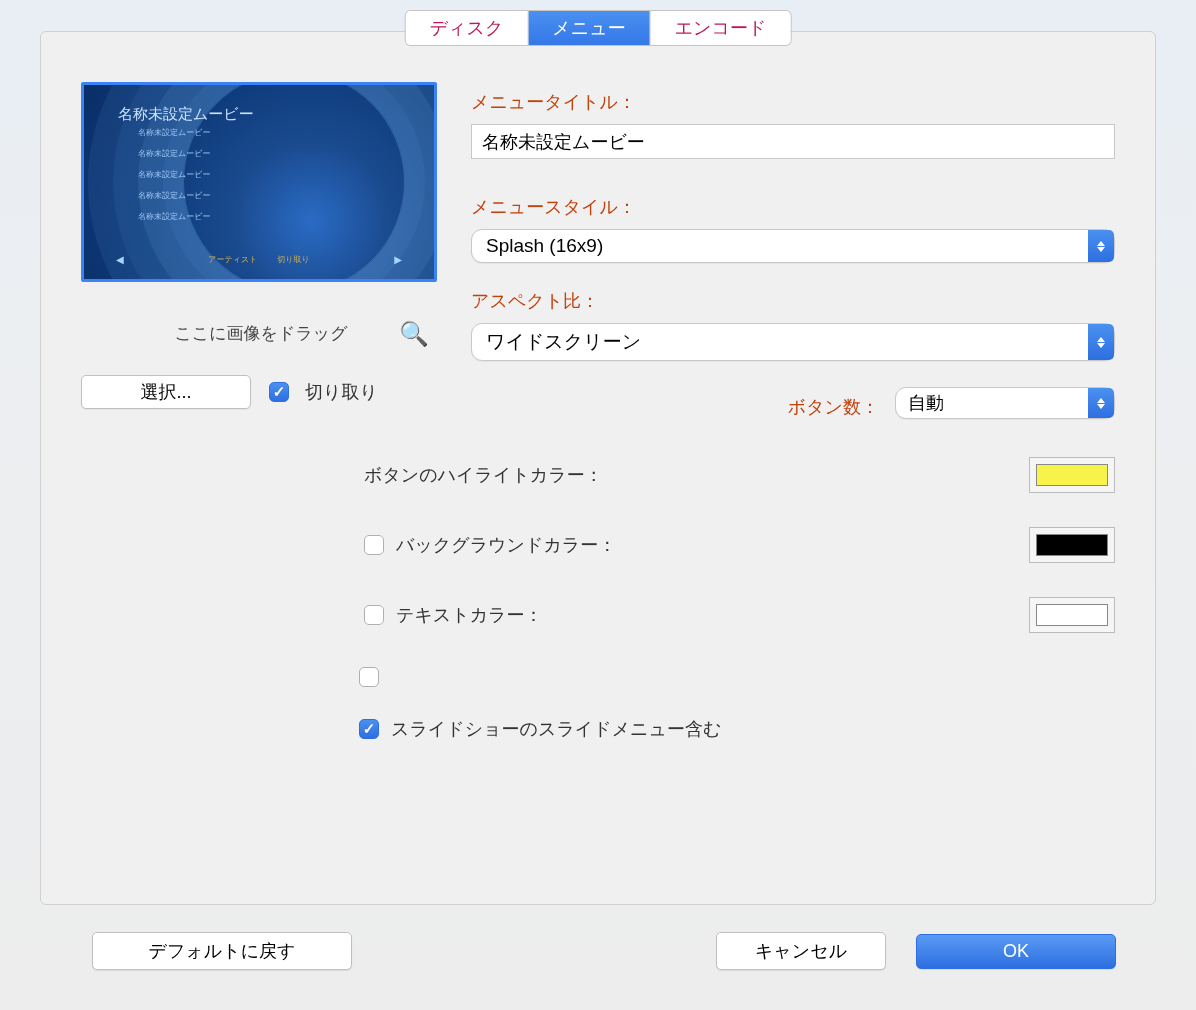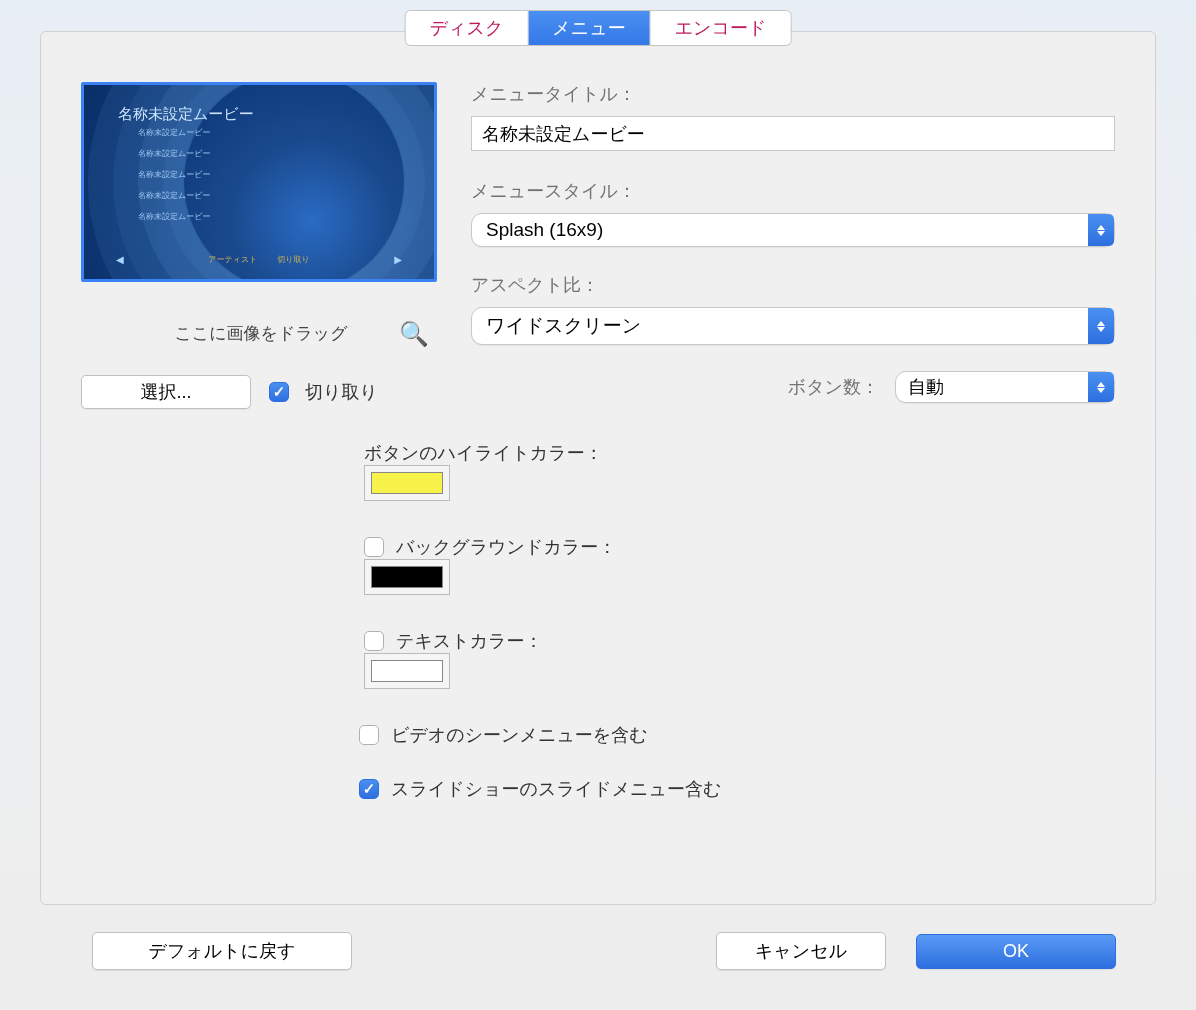--- a/index.html
+++ b/index.html
@@ -188,23 +188,24 @@
     }
     .checkbox-label {
       font-size: 18px;
       color: #333;
     }
     .form-col {
       flex: 1;
     }
     .field-label {
       font-size: 18px;
-      color: #737373;
+      color: #c2410c;
       margin-bottom: 10px;
       display: block;
+      margin-top: 8px;
     }
     .text-input {
       width: 100%;
       padding: 6px 10px;
       font-size: 18px;
       border: 1px solid #c8c8c8;
       background: white;
       border-radius: 0;
       margin-bottom: 28px;
     }
@@ -265,21 +266,20 @@
     .button-count-row .mac-select-value {
       padding: 3px 12px;
       font-size: 18px;
     }
     .color-row {
       display: flex;
       align-items: center;
       gap: 12px;
       margin-bottom: 34px;
       padding-left: 5px;
-      flex-direction: column;
     }
     .color-label-area {
       display: flex;
       align-items: center;
       gap: 12px;
       width: 430px;
     }
     .color-well {
       width: 86px;
       height: 36px;
@@ -441,21 +441,20 @@
           <span class="option-text">テキストカラー：</span>
         </div>
         <div class="color-well">
           <div class="color-inner" style="background:#ffffff"></div>
         </div>
       </div>
 
       <div class="options-section mid-section">
         <div class="option-row">
           <div class="mac-checkbox"></div>
-          <span class="option-text">ビデオのシーンメニューを含む</span>
         </div>
         <div class="option-row">
           <div class="mac-checkbox checked"></div>
           <span class="option-text">スライドショーのスライドメニュー含む</span>
         </div>
       </div>
 
     </div>
   </div>
 </div>

